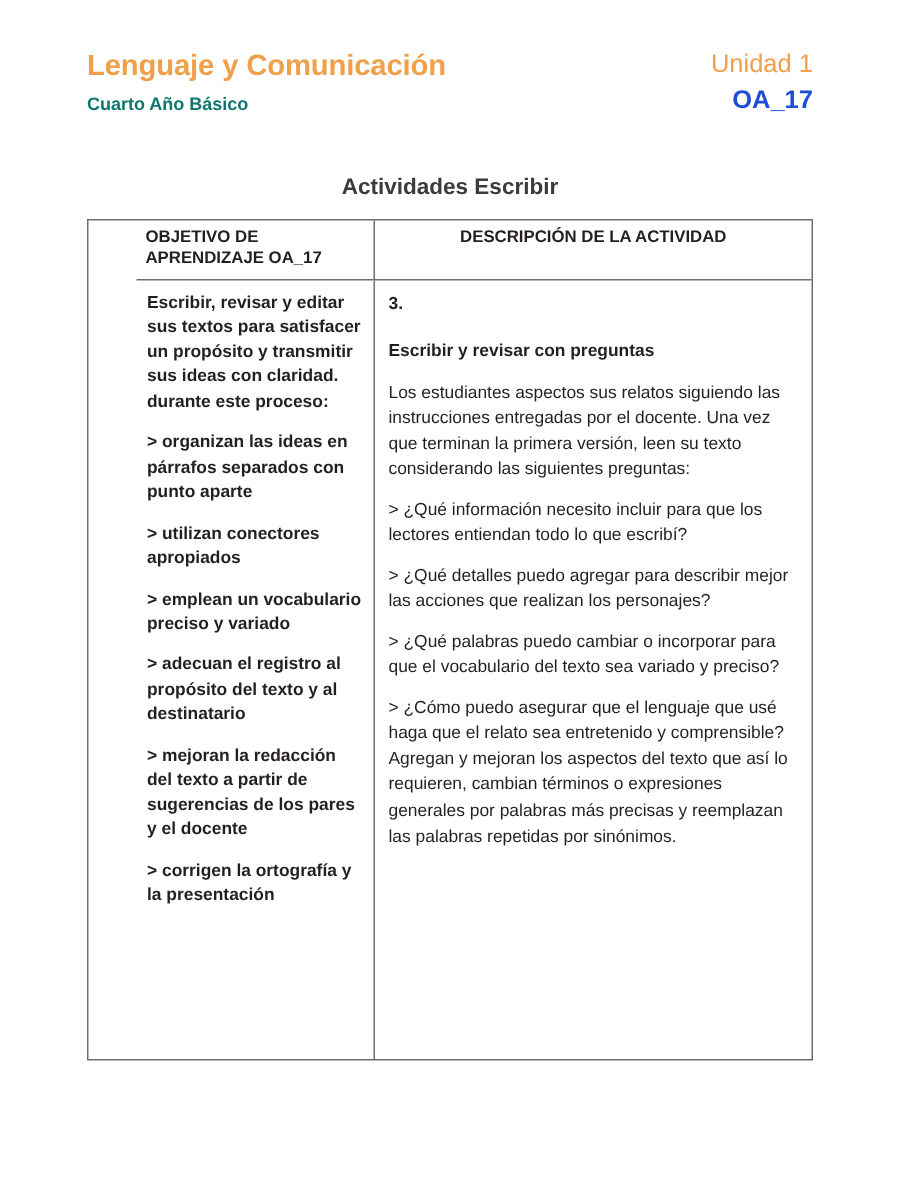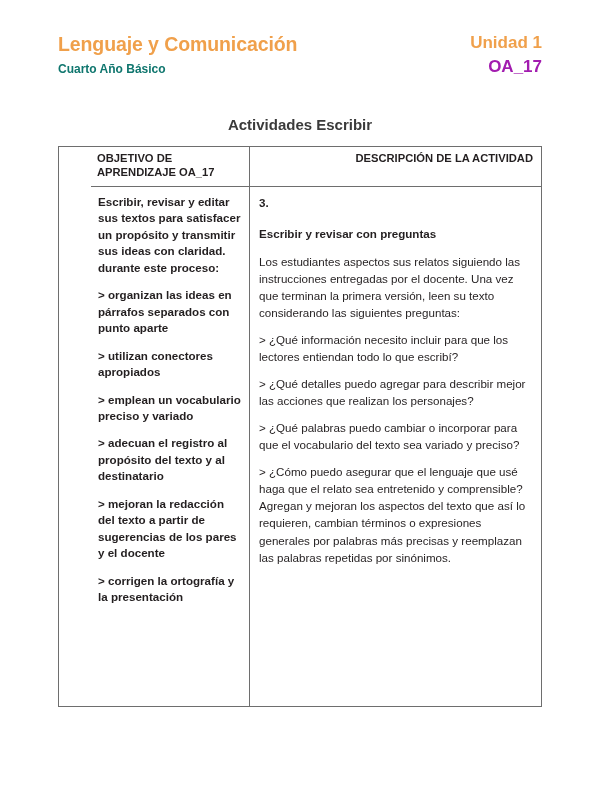--- a/index.html
+++ b/index.html
@@ -52,29 +52,29 @@
   .grade-title {
     font-size: 12px;
     font-weight: bold;
     color: #0f766e;
     line-height: 1.2;
     margin-top: 6px;
     white-space: nowrap;
   }
   .unit-label {
     font-size: 17px;
-    font-weight: bold;
+    font-weight: normal;
     color: #f0a04b;
     line-height: 1.2;
     white-space: nowrap;
   }
   .oa-label {
     font-size: 17px;
     font-weight: bold;
-    color: #a21caf;
+    color: #1d4ed8;
     line-height: 1.2;
     margin-top: 4px;
     white-space: nowrap;
   }
 
   
   .section-title {
     position: absolute;
     left: 58px;
     top: 116px;
@@ -127,21 +127,21 @@
     color: #231f20;
     line-height: 1.28;
     text-transform: uppercase;
   }
   .th-right {
     padding: 4px 8px;
     font-size: 11.2px;
     font-weight: bold;
     color: #231f20;
     line-height: 1.28;
-    text-align: right;
+    text-align: center;
     text-transform: uppercase;
   }
 
   .td-left {
     padding: 7px 7px 6px 7px;
     font-size: 11.6px;
     font-weight: bold;
     line-height: 1.42;
     color: #231f20;
   }

